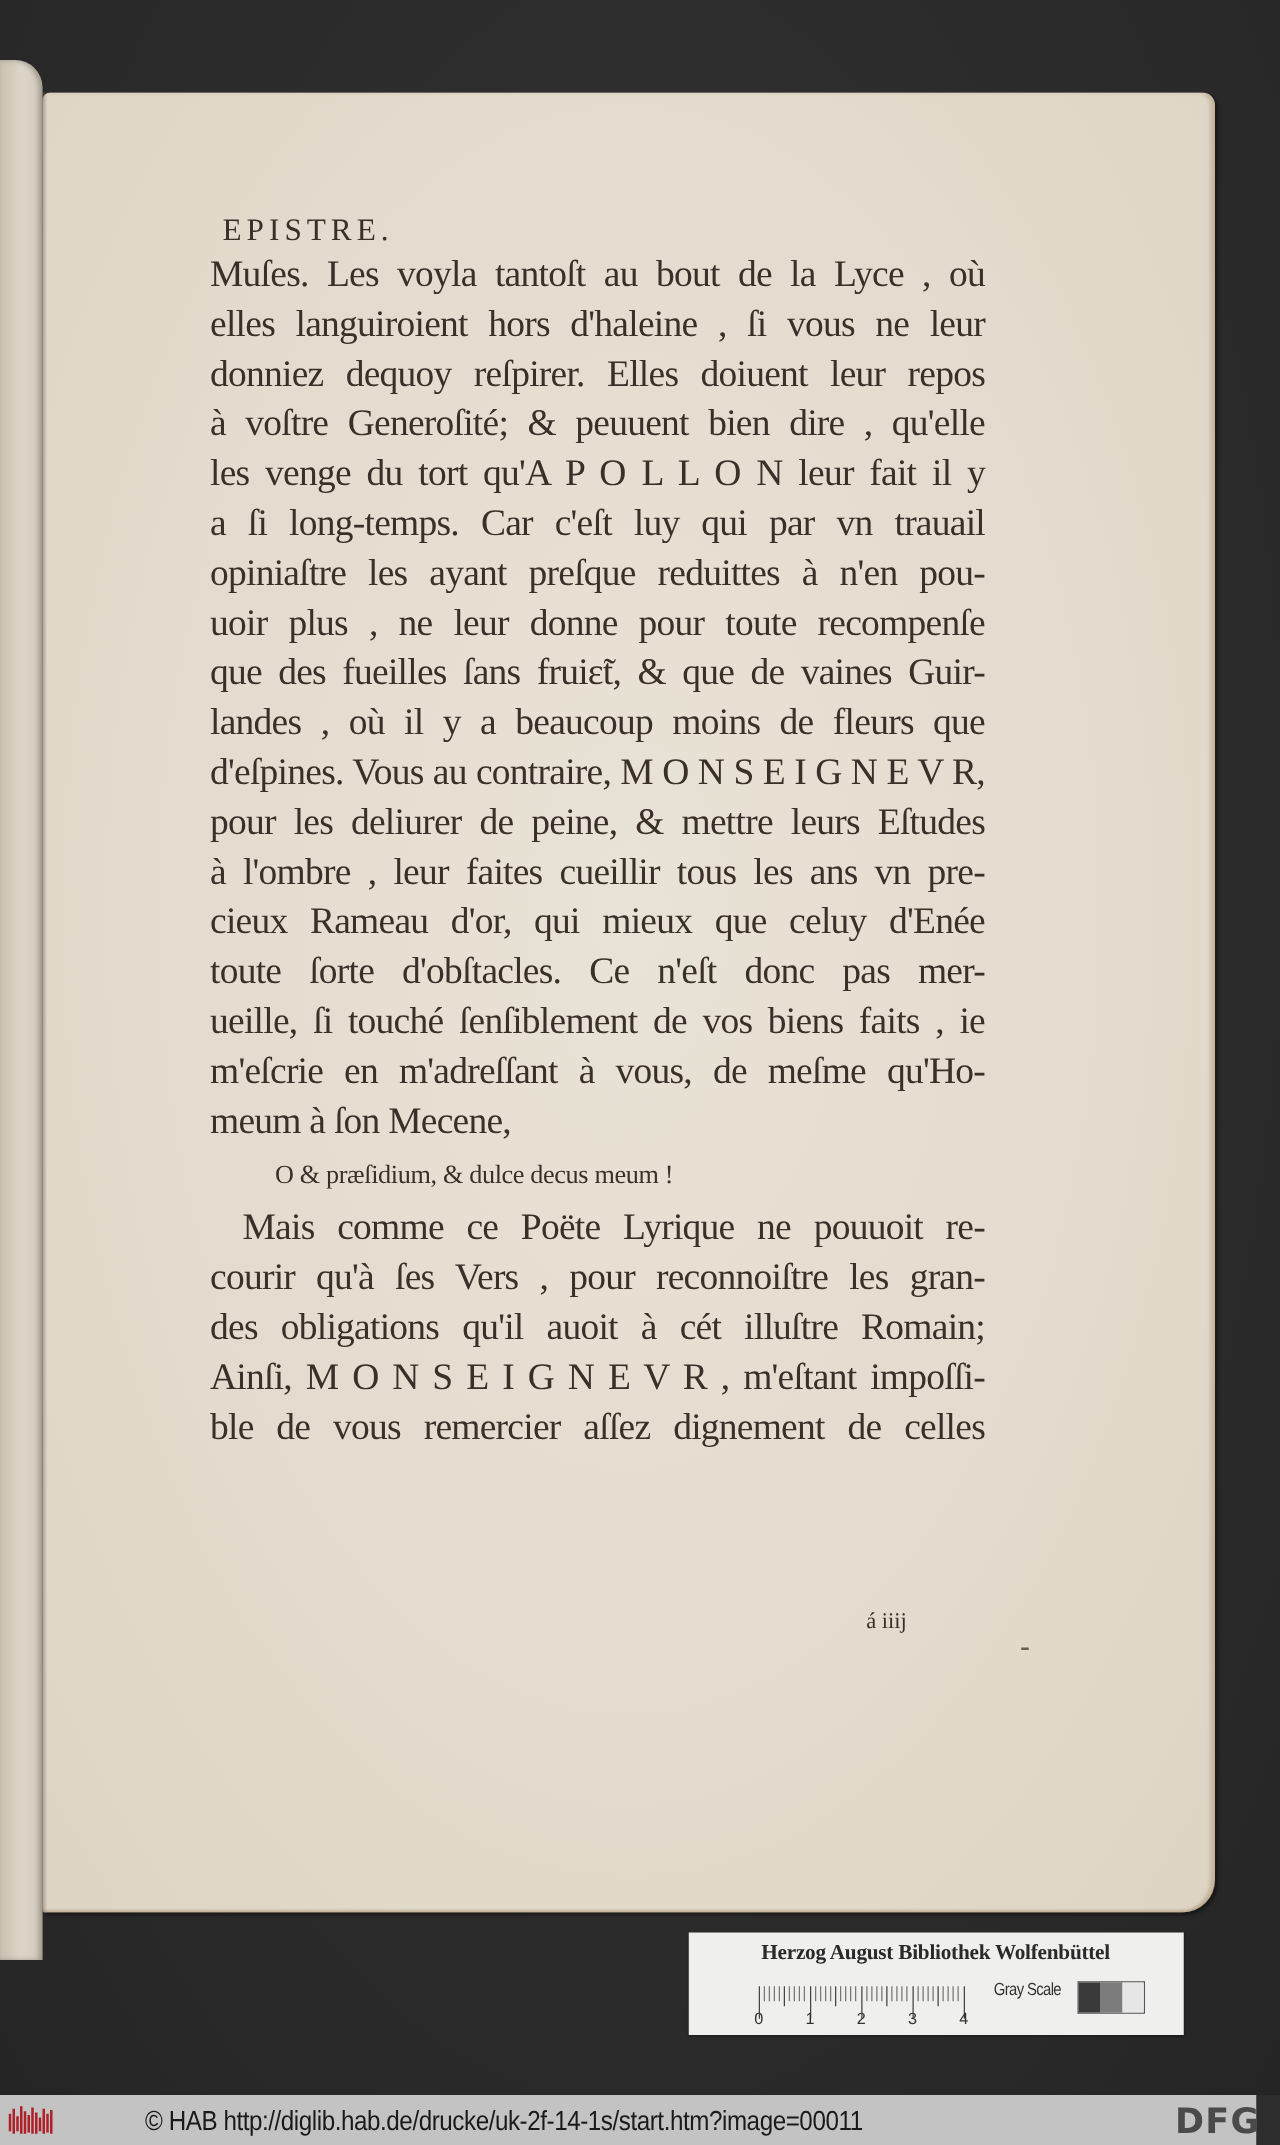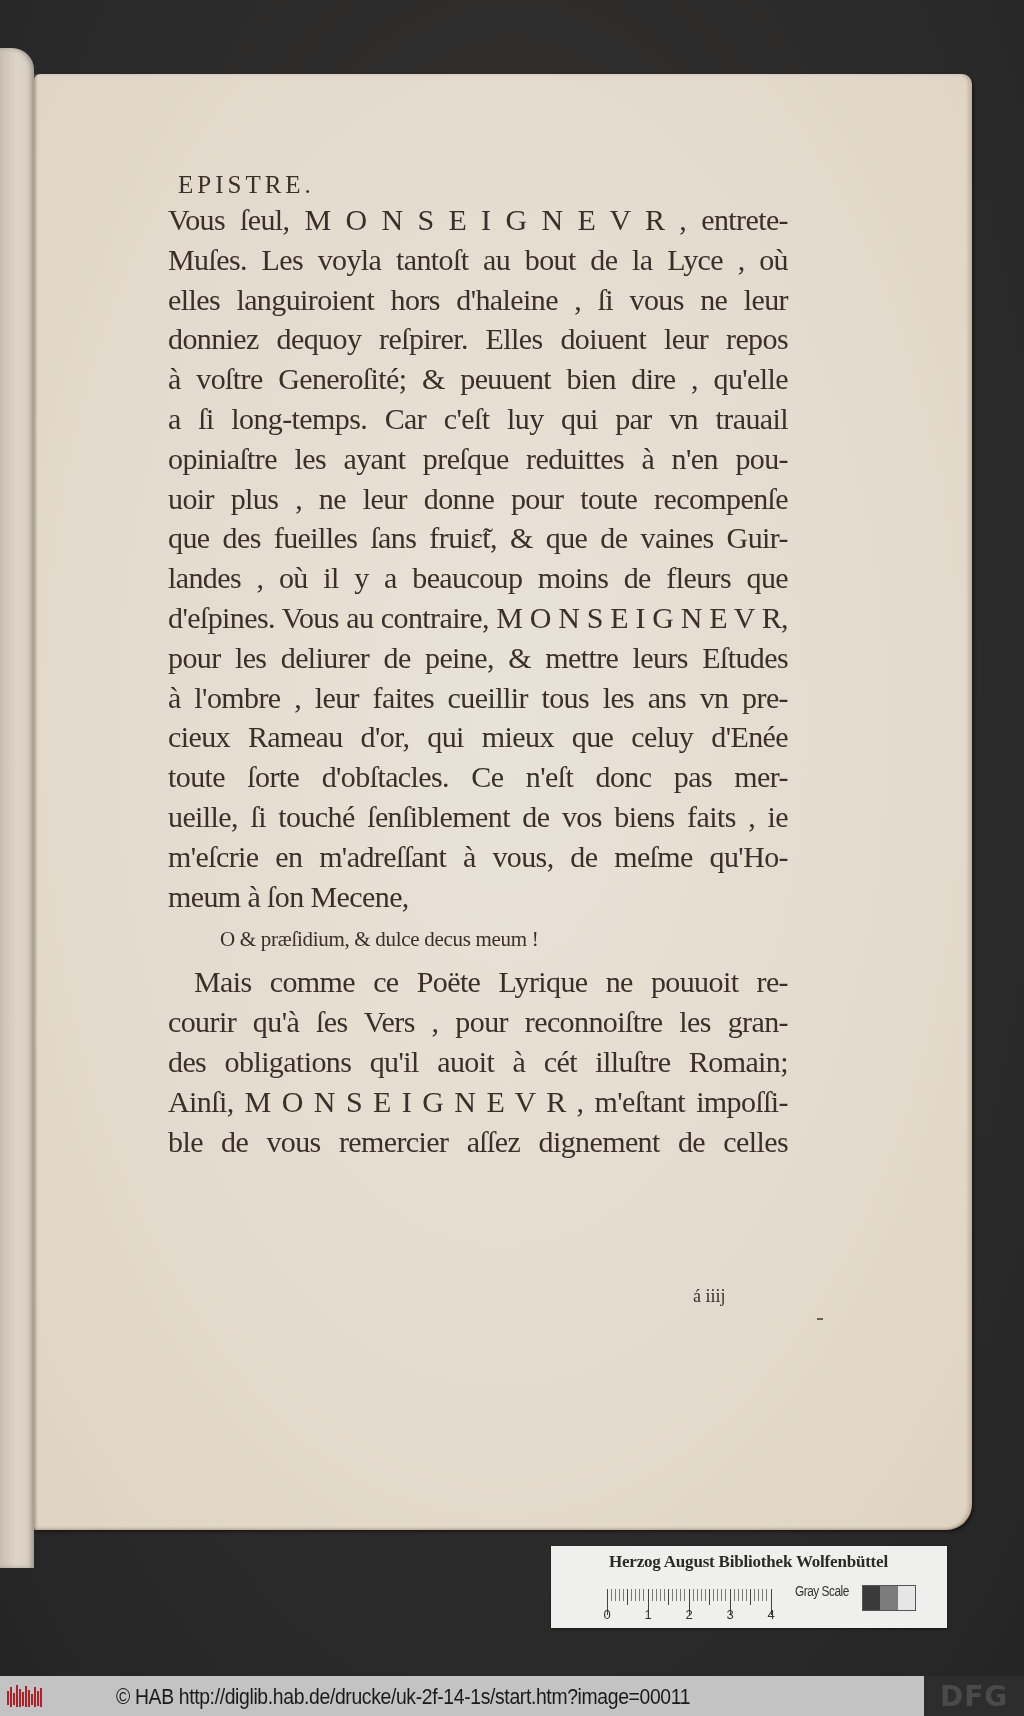--- a/index.html
+++ b/index.html
@@ -71,21 +71,21 @@
   .tick.major { height: 26px; }
   .ruler-num { position: absolute; top: 26px; font-family: "Liberation Sans", sans-serif; font-size: 13px; color: #333; transform: translateX(-50%); }
   .grayscale-label {
     position: absolute; left: 244px; top: 37px; font-family: "Liberation Sans", sans-serif;
     font-size: 14px; color: #333; letter-spacing: -0.6px; transform: scaleX(0.85); transform-origin: left;
   }
   .grayscale { position: absolute; left: 311px; top: 39px; width: 52px; height: 24px; border: 1px solid #555; display: flex; }
   .gs { flex: 1; }
   
   .footer {
-    position: absolute; left: 0; top: 1676px; width: 924px; height: 40px;
+    position: absolute; left: 0; top: 1676px; width: 1005px; height: 40px;
     background: #c3c3c3; display: flex; align-items: center; text-decoration: underline;
   }
   .hab-logo { position: absolute; left: 6px; top: 7px; width: 40px; height: 26px; }
   .footer-text {
     position: absolute; left: 116px; top: 8px; font-family: "Liberation Sans", sans-serif;
     font-size: 22px; color: #1a1a1a; letter-spacing: -0.4px; white-space: nowrap;
     transform: scaleX(0.88); transform-origin: left;
   }
   .dfg-logo {
     position: absolute; left: 940px; top: 4px; font-family: "DejaVu Sans", sans-serif;
@@ -95,25 +95,25 @@
 </head>
 <body>
 
 <div class="backdrop"></div>
 <div class="facing-page"></div>
 <div class="page"></div>
 <div class="page-fold"></div>
 
 <div class="text-block">
   <div class="heading">EPISTRE.</div>
-  <div class="line">Vous ſeul, M O N S E I G N E V R , entrete-</div>
   <div class="line">Muſes. Les voyla tantoſt au bout de la Lyce , où</div>
   <div class="line">elles languiroient hors d'haleine , ſi vous ne leur</div>
   <div class="line">donniez dequoy reſpirer. Elles doiuent leur repos</div>
   <div class="line">à voſtre Generoſité; &amp; peuuent bien dire , qu'elle</div>
+  <div class="line">les venge du tort qu'A P O L L O N leur fait il y</div>
   <div class="line">a ſi long-temps. Car c'eſt luy qui par vn trauail</div>
   <div class="line">opiniaſtre les ayant preſque reduittes à n'en pou-</div>
   <div class="line">uoir plus , ne leur donne pour toute recompenſe</div>
   <div class="line">que des fueilles ſans fruiɛ̃t, &amp; que de vaines Guir-</div>
   <div class="line">landes , où il y a beaucoup moins de fleurs que</div>
   <div class="line">d'eſpines. Vous au contraire, M O N S E I G N E V R,</div>
   <div class="line">pour les deliurer de peine, &amp; mettre leurs Eſtudes</div>
   <div class="line">à l'ombre , leur faites cueillir tous les ans vn pre-</div>
   <div class="line">cieux Rameau d'or, qui mieux que celuy d'Enée</div>
   <div class="line">toute ſorte d'obſtacles. Ce n'eſt donc pas mer-</div>

